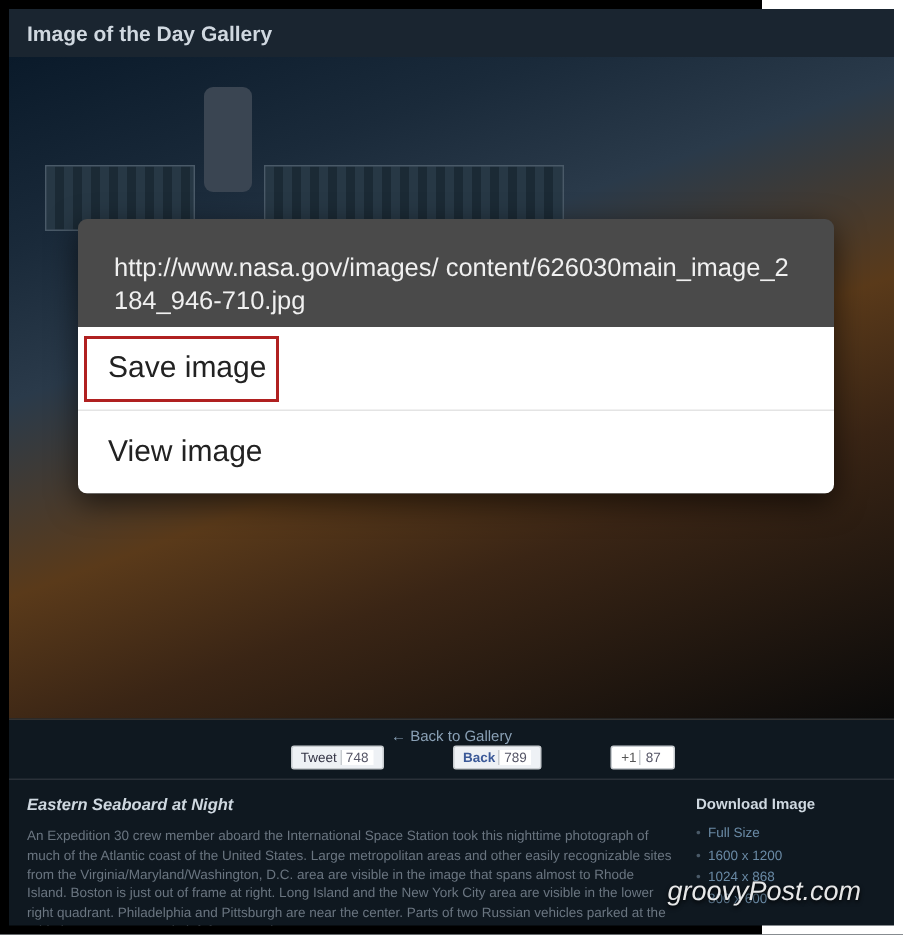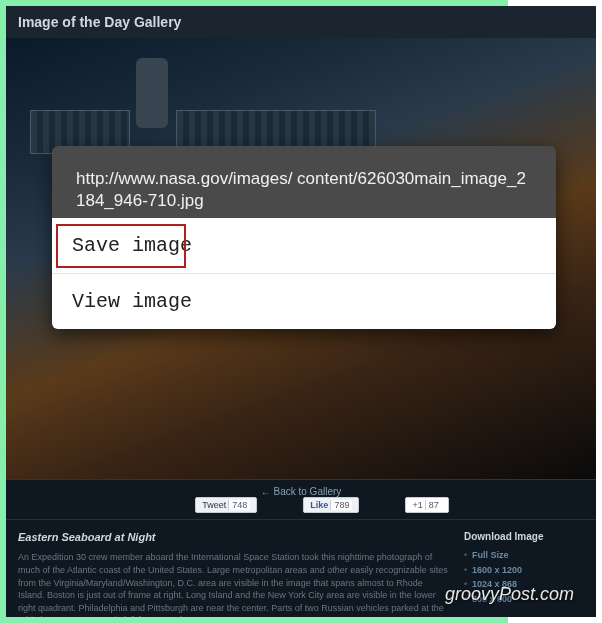--- a/index.html
+++ b/index.html
@@ -8,21 +8,21 @@
     background: #fff;
     width: 602px;
     height: 623px;
     overflow: hidden;
     position: relative;
   }
   .outer-frame {
     width: 508px;
     height: 623px;
     padding: 6px;
-    background: #86efac;
+    background: #000000;
   }
   .page {
     background: #0f1820;
     width: 590px;
     height: 611px;
     position: relative;
     overflow: hidden;
   }
   .title-bar {
     background: #1a2530;
@@ -81,21 +81,20 @@
   }
   .overlay-options {
     background: #fff;
   }
   .option-item {
     padding: 16px 20px;
     font-size: 20px;
     color: #222;
     border-bottom: 1px solid #e4e4e4;
     cursor: pointer;
-    font-family: Liberation Mono, monospace;
   }
   .option-item:last-child { border-bottom: none; }
   .highlight-box {
     position: absolute;
     border: 2px solid #b02020;
     pointer-events: none;
     z-index: 20;
   }
   .hl-save {
     top: 218px;
@@ -167,21 +166,21 @@
     font-style: italic;
   }
   .desc-body { margin-bottom: 8px; }
   .desc-right { width: 120px; }
   .dl-title {
     color: #cfd8e0;
     font-size: 10px;
     font-weight: bold;
     margin-bottom: 4px;
   }
-  .dl-list { list-style: none; font-weight: bold; }
+  .dl-list { list-style: none; }
   .dl-list li {
     color: #6a8aa5;
     font-size: 9px;
     padding: 1px 0 1px 8px;
     position: relative;
     cursor: pointer;
   }
   .dl-list li::before {
     content: "•";
     position: absolute;
@@ -226,21 +225,21 @@
     <div class="highlight-box hl-save"></div>
 
     <div class="back-row">
       <div class="back-link">Back to Gallery</div>
       <div class="social-row">
         <span class="sbtn">
           <span>Tweet</span>
           <span class="count">748</span>
         </span>
         <span class="sbtn">
-          <span class="fb-like">Like</span>
+          <span class="fb-like">Back</span>
           <span class="count">789</span>
         </span>
         <span class="sbtn gplus">
           <span>+1</span>
           <span class="count">87</span>
         </span>
       </div>
     </div>
 
     <div class="desc-area">

